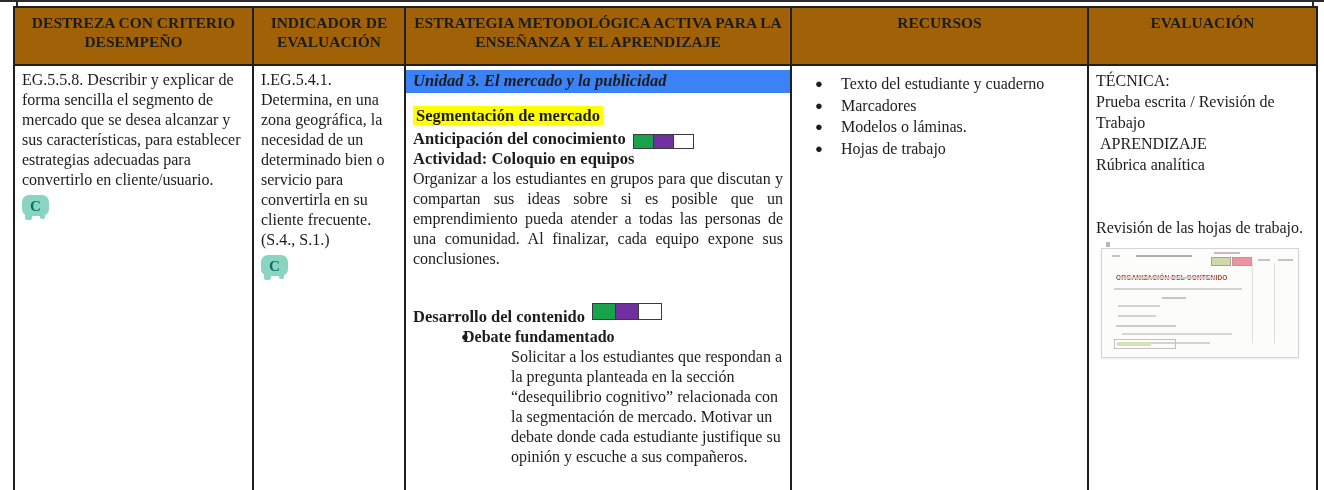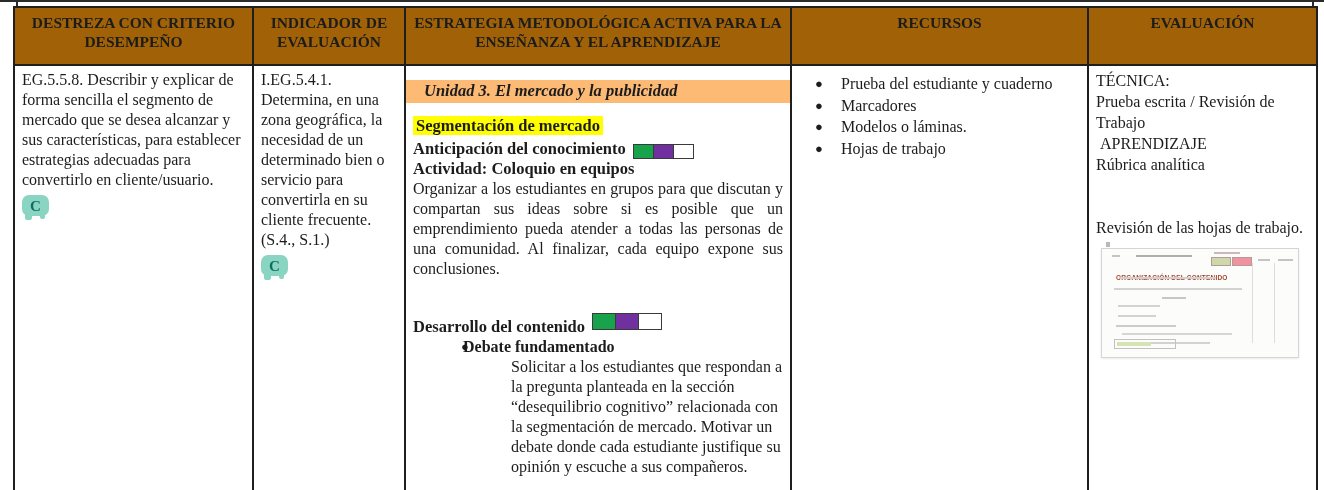--- a/index.html
+++ b/index.html
@@ -37,22 +37,22 @@
     background:#8ad5c2; border-radius:0 0 2px 2px;
   }
   .c-badge::before {
     content:""; position:absolute; bottom:-3px; right:4px; width:5px; height:4px;
     background:#8ad5c2; border-radius:0 0 2px 2px;
   }
   .c-badge span { position:relative; z-index:1; }
 
   
   .unit-highlight {
-    background:#fdba74; font-weight:bold; font-style:italic; font-size:16.5px;
-    margin:10px -7px 13px; padding:1px 18px 2px;
+    background:#3b82f6; font-weight:bold; font-style:italic; font-size:16.5px;
+    margin:0 -7px 13px; padding:1px 7px 2px;
   }
   .topic-line { text-align:left; margin-bottom:3px; }
   .topic-highlight { background:#ffff00; font-weight:bold; font-size:16.5px; padding:0 3px; }
   .phase-line { font-weight:bold; font-size:16.5px; display:flex; align-items:flex-end; }
   .phase-bar { display:inline-flex; margin-left:8px; }
   .phase-bar i { display:block; width:21px; height:15px; border:1px solid #3a3a3a; margin-left:-1px; }
   .phase-bar .g { background:#18a24b; }
   .phase-bar .p { background:#7030a0; }
   .phase-bar .w { background:#ffffff; }
   .dev-line { margin-top:38px; }
@@ -155,21 +155,21 @@
         <div class="bullet-row">
           <span class="dot">●</span>
           <span class="bold">Debate fundamentado</span>
         </div>
         <p class="hang">Solicitar a los estudiantes que respondan a la pregunta planteada en la sección “desequilibrio cognitivo” relacionada con la segmentación de mercado. Motivar un debate donde cada estudiante justifique su opinión y escuche a sus compañeros.</p>
       </td>
 
       <td style="padding-top:7px;">
         <div class="res-item">
           <span class="dot">●</span>
-          <span>Prueba del estudiante y cuaderno</span>
+          <span>Texto del estudiante y cuaderno</span>
         </div>
         <div class="res-item">
           <span class="dot">●</span>
           <span>Marcadores</span>
         </div>
         <div class="res-item">
           <span class="dot">●</span>
           <span>Modelos o láminas.</span>
         </div>
         <div class="res-item">

